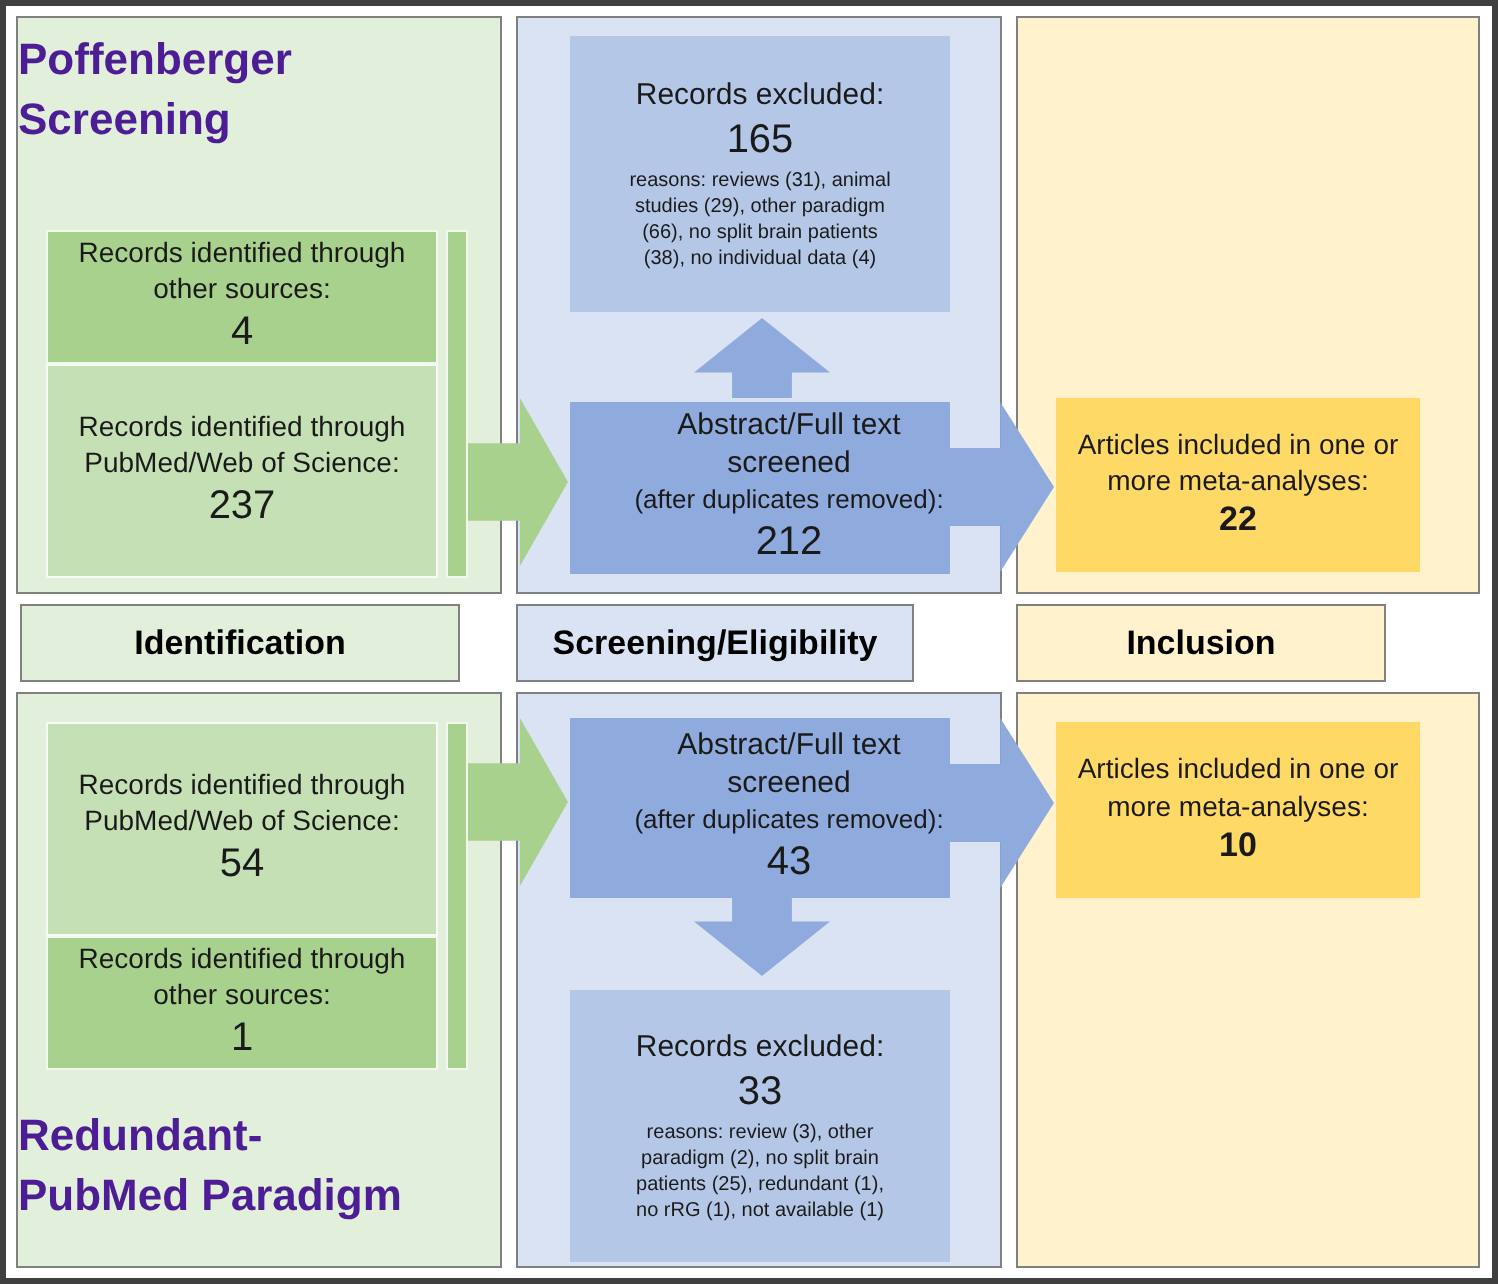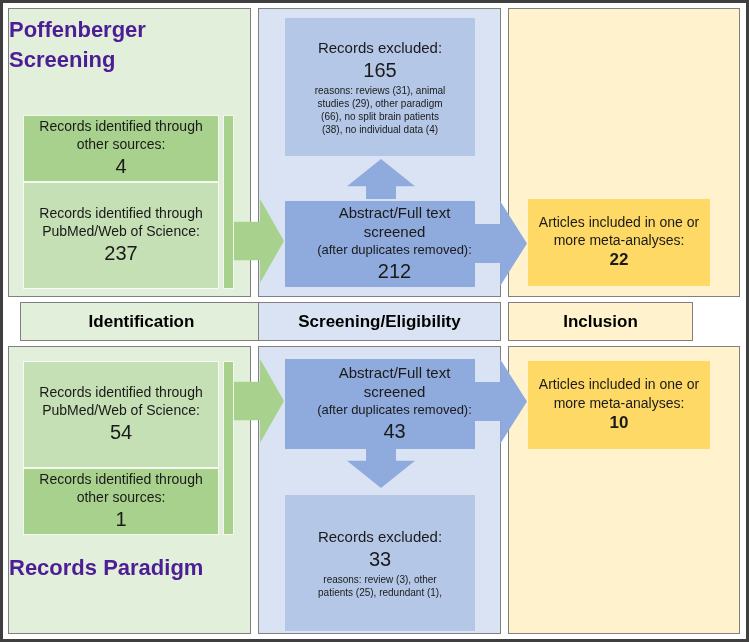--- a/index.html
+++ b/index.html
@@ -18,22 +18,22 @@
     position:absolute; box-sizing:border-box;
     border:1px solid var(--panel-border);
   }
   .panel.green{background:var(--green-panel);}
   .panel.blue{background:var(--blue-panel);}
   .panel.yellow{background:var(--yellow-panel);}
   .p-top-left  {left:5px;  top:5px;   width:243px; height:289px;}
   .p-top-mid   {left:255px;top:5px;   width:243px; height:289px;}
   .p-top-right {left:505px;top:5px;   width:232px; height:289px;}
   .band        {top:299px; height:39px; display:flex; align-items:center; justify-content:center;}
-  .band-left   {left:17px;  width:243px;justify-content:center;}
-  .band-mid    {left:255px;width:243px;}
+  .band-left   {left:7px;  width:220px;justify-content:center;}
+  .band-mid    {left:255px;width:199px;}
   .band-right  {left:505px;width:185px;}
   .p-bot-left  {left:5px;  top:343px; width:243px; height:288px;}
   .p-bot-mid   {left:255px;top:343px; width:243px; height:288px;}
   .p-bot-right {left:505px;top:343px; width:232px; height:288px;}
 
   .band-label{font-weight:bold; font-size:17px; color:#000;}
 
   .para-title{
     position:absolute; left:0; font-weight:bold; font-size:22px;
     line-height:1.38; color:#4c1d95;
@@ -129,36 +129,39 @@
       <div>PubMed/Web of Science:</div>
       <div class="count">54</div>
     </div>
     <div class="box gbox g-dark" style="left:14px; top:121px; width:196px; height:67px;">
       <div>Records identified through</div>
       <div>other sources:</div>
       <div class="count">1</div>
     </div>
     <div class="vbar" style="left:214px; top:14px; height:174px;"></div>
     <div class="para-title" style="top:206px;">
-      <div>Records Paradigm</div>
+      <div>Redundant-</div>
+      <div>PubMed Paradigm</div>
     </div>
   </div>
 
   <div class="panel blue p-bot-mid">
     <div class="box b-dark" style="left:26px; top:12px; width:190px; height:90px;">
       <div class="label">Abstract/Full text screened</div>
       <div class="sub">(after duplicates removed):</div>
       <div class="count">43</div>
     </div>
     <div class="arrow arrow-down blue" style="left:88px; top:101px; width:68px; height:40px;"></div>
     <div class="box b-light" style="left:26px; top:148px; width:190px; height:136px;">
       <div class="label">Records excluded:</div>
       <div class="count">33</div>
       <div class="rline">reasons: review (3), other</div>
+      <div class="rline">paradigm (2), no split brain</div>
       <div class="rline">patients (25), redundant (1),</div>
+      <div class="rline">no rRG (1), not available (1)</div>
     </div>
   </div>
 
   <div class="panel yellow p-bot-right">
     <div class="box y-box" style="left:19px; top:14px; width:182px; height:88px;">
       <div>Articles included in one or</div>
       <div>more meta-analyses:</div>
       <div class="count-bold">10</div>
     </div>
   </div>

